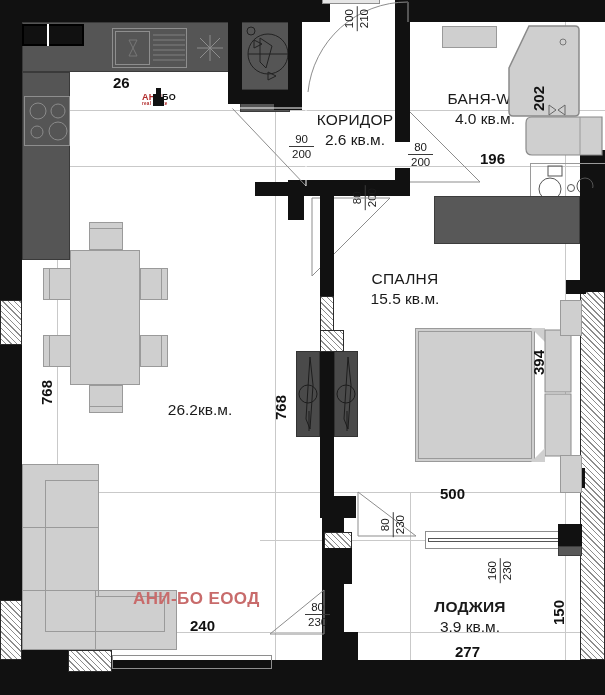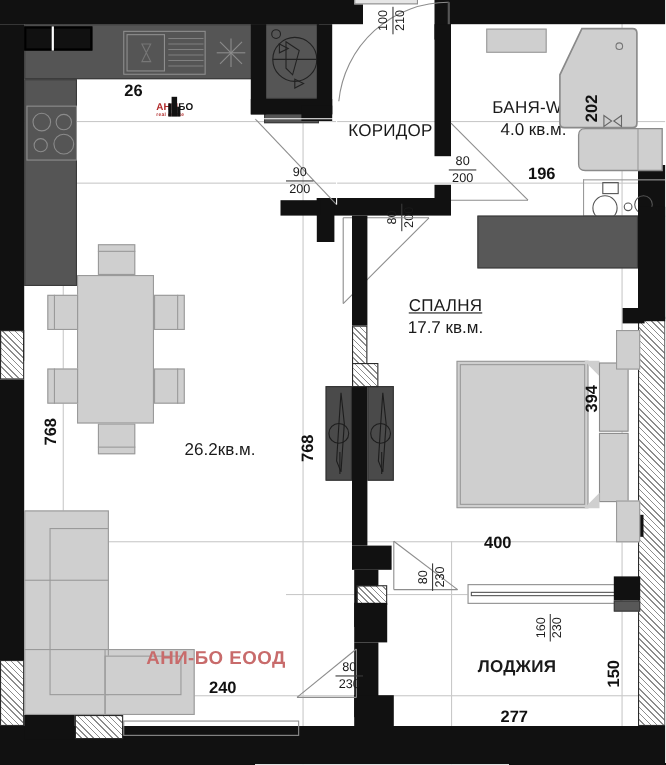--- a/index.html
+++ b/index.html
@@ -186,34 +186,35 @@
     <line x1="108" y1="2" x2="108" y2="92" stroke="#555" stroke-width="2"></line>
   </svg>
   <div class="abs thin" style="left:322px;top:-4px;width:58px;height:8px;background:#e6e6e6;"></div>
 
   <div class="abs dim-frac vert" style="left:342px;top:6px;">
     <span class="num">100</span>
     <span class="den">210</span>
   </div>
 
   <div class="abs room-name" style="left:305px;top:111px;width:100px;">КОРИДОР</div>
+  <div class="abs room-area" style="left:305px;top:131px;width:100px;">2.6 кв.м.</div>
 
   <div class="abs wall" style="left:395px;top:22px;width:15px;height:120px;"></div>
   <div class="abs wall" style="left:395px;top:168px;width:15px;height:20px;"></div>
   <div class="abs wall" style="left:288px;top:180px;width:122px;height:16px;"></div>
   <div class="abs wall" style="left:288px;top:180px;width:16px;height:40px;"></div>
   <div class="abs wall" style="left:255px;top:182px;width:36px;height:14px;"></div>
 
   <svg class="svgbox" style="left:230px;top:106px;" width="78" height="85" viewBox="0 0 78 85">
     <path d="M2 2 L76 80" stroke="#8d8d8d" stroke-width="1" fill="none"></path>
     <path d="M2 2 L76 2 L76 80" stroke="none" fill="none"></path>
     <line x1="2" y1="2" x2="76" y2="2" stroke="#ffffff" stroke-width="1"></line>
     <line x1="76" y1="2" x2="76" y2="80" stroke="#ffffff" stroke-width="1"></line>
   </svg>
-  <div class="abs dim-frac" style="left:260px;top:132px;margin-top:18px;">
+  <div class="abs dim-frac" style="left:289px;top:132px;">
     <span class="num">90</span>
     <span class="den">200</span>
   </div>
 
   <svg class="svgbox" style="left:408px;top:110px;" width="75" height="74" viewBox="0 0 75 74">
     <path d="M2 2 L72 72" stroke="#8d8d8d" stroke-width="1" fill="none"></path>
     <line x1="2" y1="72" x2="72" y2="72" stroke="#8d8d8d" stroke-width="1"></line>
   </svg>
   <div class="abs dim-frac" style="left:408px;top:140px;">
     <span class="num">80</span>
@@ -259,22 +260,22 @@
   <div class="abs dimline" style="left:530px;top:163px;width:75px;height:1px;background:#9a9a9a;"></div>
   <div class="abs dimline" style="left:530px;top:196px;width:75px;height:1px;background:#9a9a9a;"></div>
   <div class="abs dimline" style="left:530px;top:163px;width:1px;height:34px;background:#9a9a9a;"></div>
 
   <div class="abs dim-big vert" style="left:530px;top:86px;">202</div>
   <div class="abs dim-big" style="left:480px;top:150px;">196</div>
 
   <div class="abs furn-dark" style="left:434px;top:196px;width:146px;height:48px;"></div>
   <div class="abs wall" style="left:580px;top:188px;width:25px;height:104px;"></div>
 
-  <div class="abs room-name" style="left:340px;top:270px;width:130px;text-decoration:underline;">СПАЛНЯ</div>
-  <div class="abs room-area" style="left:330px;top:290px;width:150px;">17.7 кв.м.</div>
+  <div class="abs room-name" style="left:340px;top:270px;width:130px;">СПАЛНЯ</div>
+  <div class="abs room-area" style="left:330px;top:290px;width:150px;">15.5 кв.м.</div>
 
   <div class="abs furn" style="left:415px;top:328px;width:120px;height:134px;"></div>
   <div class="abs furn" style="left:418px;top:331px;width:114px;height:128px;"></div>
   <svg class="svgbox" style="left:531px;top:328px;" width="42" height="134" viewBox="0 0 42 134">
     <path d="M0 0 L14 0 L14 14 Z" fill="#cfcfcf" stroke="none"></path>
     <rect x="14" y="2" width="26" height="62" fill="#cfcfcf" stroke="#8a8a8a" stroke-width="1"></rect>
     <rect x="14" y="66" width="26" height="62" fill="#cfcfcf" stroke="#8a8a8a" stroke-width="1"></rect>
     <path d="M0 134 L14 134 L14 120 Z" fill="#cfcfcf" stroke="none"></path>
   </svg>
   <div class="abs dim-big vert" style="left:530px;top:350px;">394</div>
@@ -342,21 +343,21 @@
     <span class="sub">real estate</span>
   </div>
   <svg class="svgbox" style="left:153px;top:88px;" width="12" height="18" viewBox="0 0 12 18">
     <rect x="3" y="0" width="5" height="18" fill="#111"></rect>
     <rect x="0" y="6" width="3" height="12" fill="#111"></rect>
     <rect x="8" y="9" width="3" height="9" fill="#111"></rect>
   </svg>
 
   <div class="abs dim-big" style="left:113px;top:74px;">26</div>
 
-  <div class="abs dim-big" style="left:440px;top:485px;">400</div>
+  <div class="abs dim-big" style="left:440px;top:485px;">500</div>
 
   <svg class="svgbox" style="left:356px;top:490px;" width="62" height="48" viewBox="0 0 62 48">
     <path d="M2 2 L60 46" stroke="#8d8d8d" stroke-width="1" fill="none"></path>
     <line x1="2" y1="2" x2="2" y2="46" stroke="#8d8d8d" stroke-width="1"></line>
     <line x1="2" y1="46" x2="60" y2="46" stroke="#8d8d8d" stroke-width="1"></line>
   </svg>
   <div class="abs dim-frac vert" style="left:378px;top:512px;">
     <span class="num">80</span>
     <span class="den">230</span>
   </div>
@@ -379,17 +380,18 @@
     <path d="M56 2 L2 46" stroke="#8d8d8d" stroke-width="1" fill="none"></path>
     <line x1="56" y1="2" x2="56" y2="46" stroke="#8d8d8d" stroke-width="1"></line>
     <line x1="2" y1="46" x2="56" y2="46" stroke="#8d8d8d" stroke-width="1"></line>
   </svg>
   <div class="abs dim-frac" style="left:305px;top:600px;">
     <span class="num">80</span>
     <span class="den">230</span>
   </div>
 
   <div class="abs room-name" style="left:400px;top:598px;width:140px;font-weight:bold;">ЛОДЖИЯ</div>
+  <div class="abs room-area" style="left:400px;top:618px;width:140px;">3.9 кв.м.</div>
 
   <div class="abs dim-big" style="left:455px;top:643px;">277</div>
   <div class="abs dim-big vert" style="left:550px;top:600px;">150</div>
 
 </div>
 
 </body></html>

